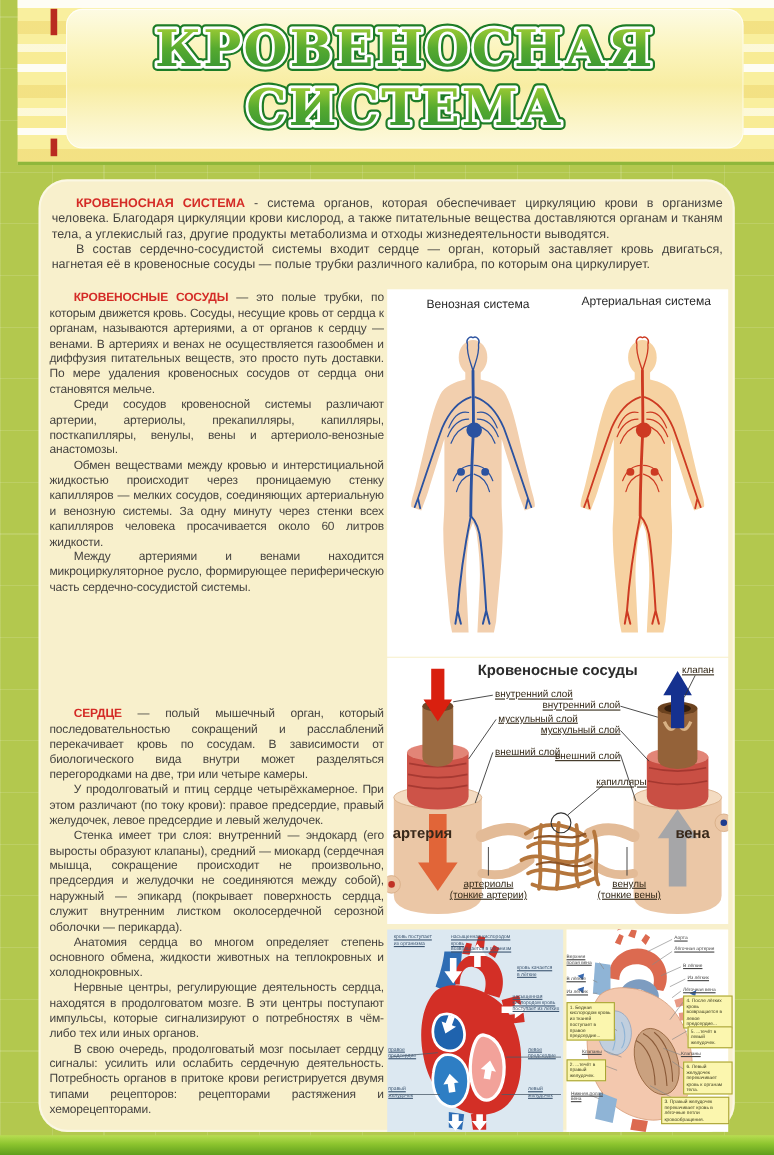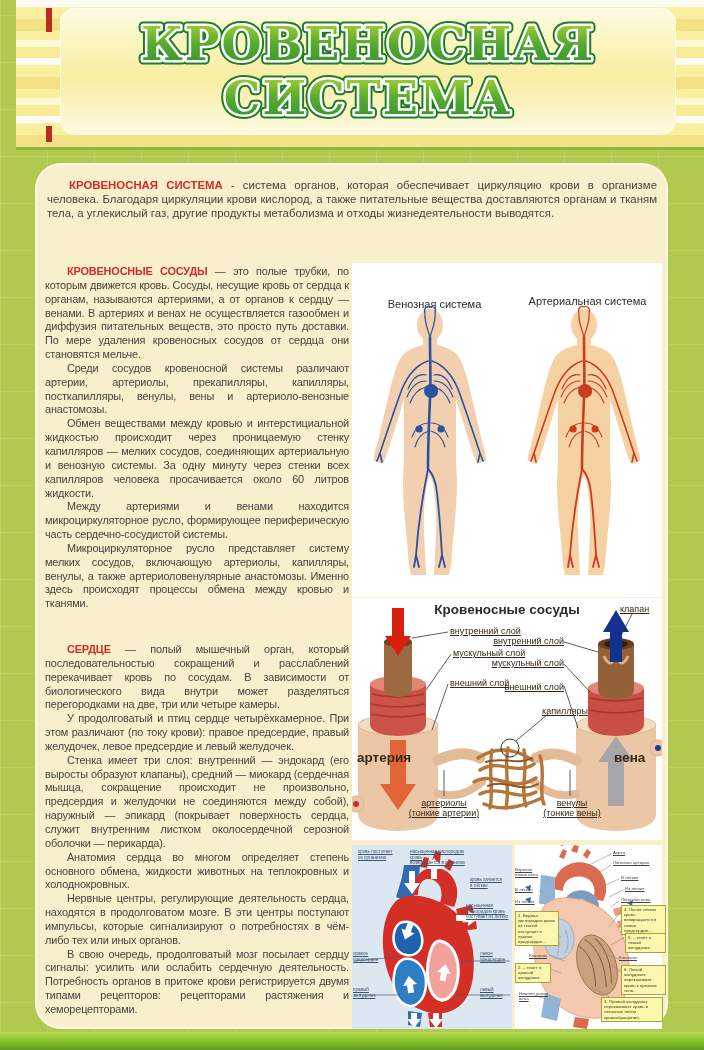--- a/index.html
+++ b/index.html
@@ -47,21 +47,21 @@
   .colL p{font-size:10.9px;line-height:13.85px;letter-spacing:-0.15px;}
   .vessels-block{top:102px;}
   .heart-block{top:480px;}
   .h-red{color:#d42b26;font-weight:bold;}
   
   .fig{position:absolute;background:#ffffff;}
   .fig1{left:317px;top:100px;width:310px;height:334px;}
   .fig2{left:317px;top:435px;width:310px;height:242px;}
   .fig3l{left:317px;top:682px;width:160px;height:184px;background:#dce8f1;}
   .fig3r{left:480px;top:682px;width:147px;height:184px;}
-  .fig-label{position:absolute;font-size:11px;color:#2b2b2b;text-align:center;margin-top:27px;}
+  .fig-label{position:absolute;font-size:11px;color:#2b2b2b;text-align:center;}
   .lbl{position:absolute;white-space:pre-line;color:#332817;text-decoration:underline;}
   .f9{font-size:9px;line-height:10px;}
   .f9r{font-size:9px;line-height:10px;text-align:right;}
   .bigname{position:absolute;font-size:13.5px;font-weight:bold;color:#38281a;margin-top:38px;}
   .cent{text-align:center;}
   .fig2-title{position:absolute;left:0;top:4px;width:310px;text-align:center;
     font-size:13.5px;font-weight:bold;color:#2b2b2b;}
   .t46{font-size:4.6px;line-height:5.5px;color:#3c5570;}
   .t43{font-size:4.4px;line-height:5.2px;color:#444;}
   .note{position:absolute;background:#fbf6ae;border:1px solid #a9a433;
@@ -100,28 +100,28 @@
         <text class="t-fill" x="308" y="104">СИСТЕМА</text>
       </g>
     </svg>
   </div>
 </div>
 
 <div class="panel">
 
   <div class="txt intro">
     <p><span class="h-red">КРОВЕНОСНАЯ СИСТЕМА</span><span> - система органов, которая обеспечивает циркуляцию крови в организме человека.  Благодаря циркуляции крови кислород, а также питательные вещества доставляются органам и тканям тела, а углекислый газ, другие продукты метаболизма и отходы жизнедеятельности выводятся.</span></p>
+    <p>В состав сердечно-сосудистой системы входит сердце — орган, который заставляет кровь двигаться, нагнетая её в кровеносные сосуды — полые трубки различного калибра, по которым она циркулирует.</p>
   </div>
 
   <div class="txt colL vessels-block">
     <p><span class="h-red">КРОВЕНОСНЫЕ СОСУДЫ</span><span> — это полые трубки, по которым движется кровь. Сосуды, несущие кровь от сердца к органам, называются артериями, а от органов к сердцу — венами. В артериях и венах не осуществляется газообмен и диффузия питательных веществ, это просто путь доставки. По мере удаления кровеносных сосудов от сердца они становятся мельче.</span></p>
     <p>Среди сосудов кровеносной системы различают артерии, артериолы, прекапилляры, капилляры, посткапилляры, венулы, вены и артериоло-венозные анастомозы.</p>
     <p>Обмен веществами между кровью и интерстициальной жидкостью происходит через проницаемую стенку капилляров — мелких сосудов, соединяющих артериальную и венозную системы. За одну минуту через стенки всех капилляров человека просачивается около 60 литров жидкости.</p>
     <p>Между артериями и венами находится микроциркуляторное русло, формирующее периферическую часть сердечно-сосудистой системы.</p>
-    <p>Микроциркуляторное русло представляет систему мелких сосудов, включающую артериолы, капилляры, венулы, а также артериоловенулярные анастомозы. Именно здесь происходят процессы обмена между кровью и тканями.</p>
   </div>
 
   <div class="txt colL heart-block">
     <p><span class="h-red">СЕРДЦЕ</span><span> — полый мышечный орган, который последовательностью сокращений и расслаблений перекачивает кровь по сосудам. В зависимости от биологического вида внутри может разделяться перегородками на две, три или четыре камеры.</span></p>
     <p>У продолговатый и птиц сердце четырёхкамерное. При этом различают (по току крови): правое предсердие, правый желудочек, левое предсердие и левый желудочек.</p>
     <p>Стенка имеет три слоя: внутренний — эндокард (его выросты образуют клапаны), средний — миокард (сердечная мышца, сокращение происходит не произвольно, предсердия и желудочки не соединяются между собой), наружный — эпикард (покрывает поверхность сердца, служит внутренним листком околосердечной серозной оболочки — перикарда).</p>
     <p>Анатомия сердца во многом определяет степень основного обмена, жидкости животных на теплокровных и холоднокровных.</p>
     <p>Нервные центры, регулирующие деятельность сердца, находятся в продолговатом мозге. В эти центры поступают импульсы, которые сигнализируют о потребностях в чём-либо тех или иных органов.</p>
     <p>В свою очередь, продолговатый мозг посылает сердцу сигналы: усилить или ослабить сердечную деятельность. Потребность органов в притоке крови регистрируется двумя типами рецепторов: рецепторами растяжения и хеморецепторами.</p>
   </div>

